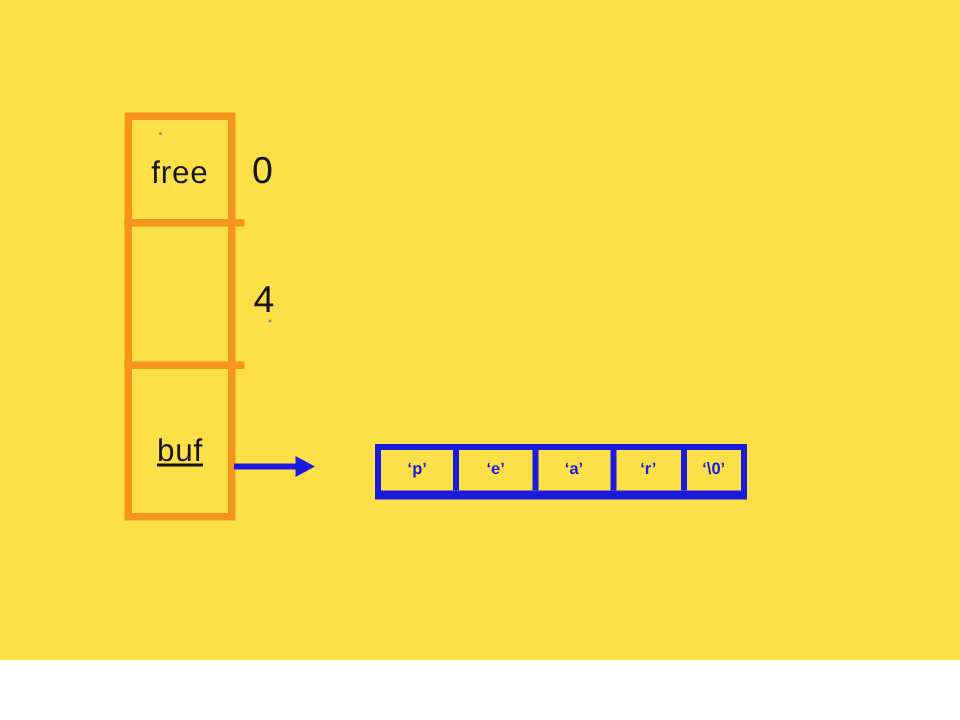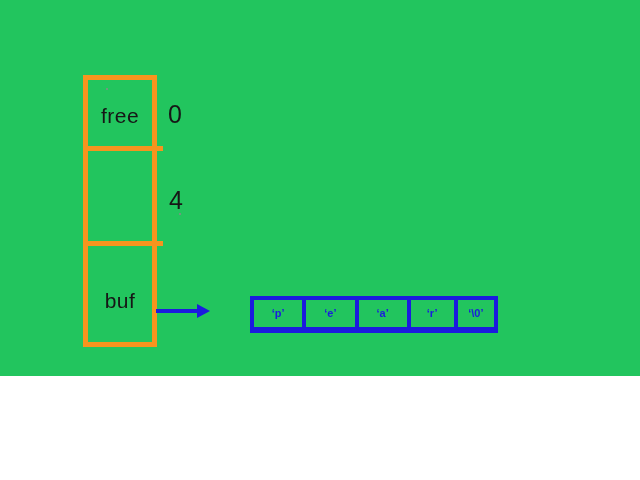--- a/index.html
+++ b/index.html
@@ -4,22 +4,22 @@
 <style>
   html, body {
     margin: 0;
     padding: 0;
     background: #ffffff;
     font-family: "Liberation Sans", sans-serif;
   }
   .canvas {
     position: relative;
     width: 640px;
-    height: 376px;
-    background: #22c55e;
+    height: 440px;
+    background: #fde047;
     overflow: hidden;
   }
 
   
   .struct-outline {
     position: absolute;
     left: 83px; top: 75px;
     width: 74px; height: 272px;
     border: 5px solid #F7941E;
     box-sizing: border-box;
@@ -37,21 +37,21 @@
     position: absolute;
     left: 83px;
     width: 74px;
     text-align: center;
     font-size: 21px;
     color: #161616;
     letter-spacing: 0.5px;
   }
   .label-free { top: 104px; }
   .label-len  { top: 187px; }
-  .label-buf  { top: 289px; }
+  .label-buf  { top: 289px; text-decoration: underline; }
 
   .field-value {
     position: absolute;
     font-size: 25px;
     color: #161616;
   }
   .value-free { left: 168px; top: 100px; }
   .value-len  { left: 169px; top: 186px; }
 
   

